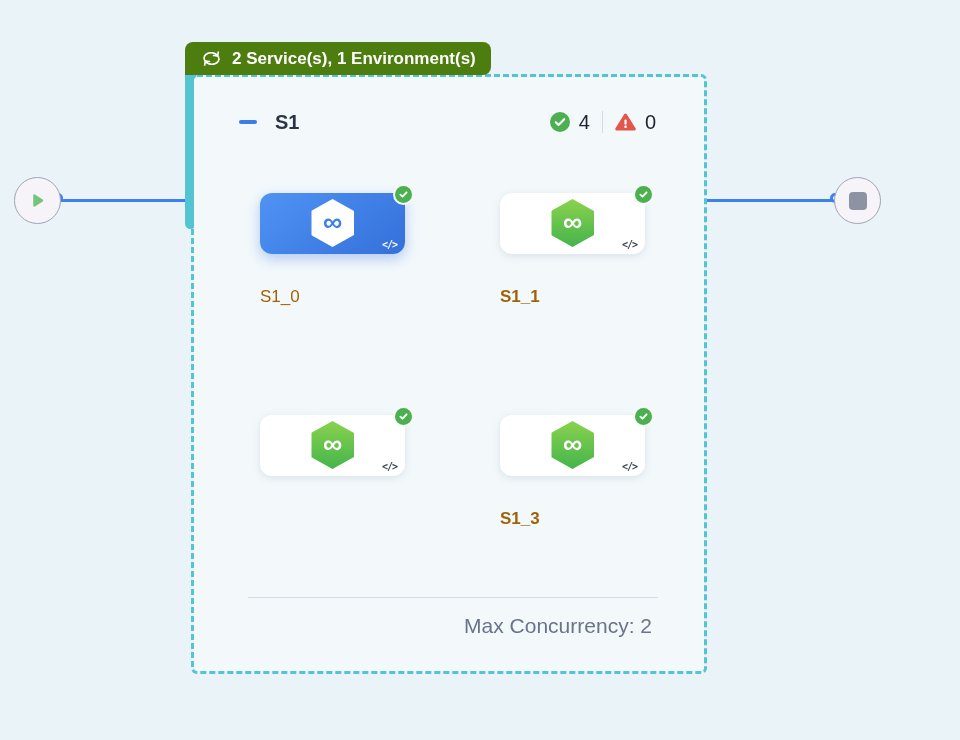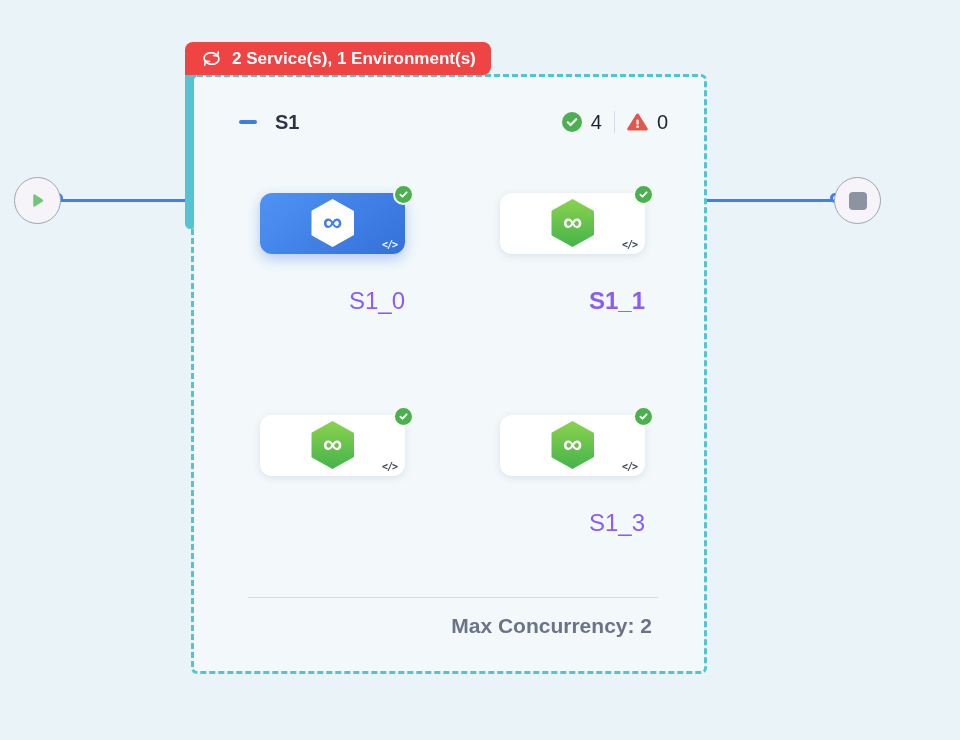--- a/index.html
+++ b/index.html
@@ -39,28 +39,28 @@
   .group {
     position: absolute; left: 191px; top: 74px; width: 516px; height: 600px;
     border: 3px dashed #54c3d2; border-radius: 6px;
     background: #f3f9fb; background-clip: padding-box;
   }
 
   
   .badge {
     position: absolute; left: 185px; top: 42px; height: 33px;
     display: inline-flex; align-items: center; gap: 9px; padding: 0 15px;
-    background: #ef4444; border-radius: 8px 8px 8px 0;
+    background: #4d7c0f; border-radius: 8px 8px 8px 0;
     color: #ffffff; font-size: 17px; font-weight: 600; white-space: nowrap;
     cursor: pointer;
   }
 
   
   .group-header {
-    position: absolute; left: 45px; right: 36px; top: 32px; height: 26px;
+    position: absolute; left: 45px; right: 48px; top: 32px; height: 26px;
     display: flex; align-items: center; justify-content: space-between; text-align: center;
   }
   .header-left { display: flex; align-items: center; gap: 18px; }
   .collapse-dash { width: 18px; height: 4px; border-radius: 2px; background: #3d7de4; cursor: pointer; }
   .stage-title { font-size: 20px; font-weight: 600; color: #2b3444; }
   .header-right { display: flex; align-items: center; gap: 9px; }
   .count-text { font-size: 20px; font-weight: 500; color: #1c2330; }
   .count-sep { width: 1px; height: 22px; background: #d3dae3; margin: 0 3px; }
 
   
@@ -95,33 +95,33 @@
     background: #4caf50; display: flex; align-items: center; justify-content: center;
   }
   .code-glyph {
     position: absolute; right: 8px; bottom: 4px;
     font-family: "DejaVu Sans Mono", monospace; font-size: 10px; font-weight: 700;
     color: #3c4657; letter-spacing: -1px;
   }
   .selected .code-glyph { color: rgba(255,255,255,.95); }
 
   .card-label {
-    position: absolute; width: 145px; text-align: right;
-    font-size: 24px; color: #8b5cf6;
+    position: absolute; width: 145px; text-align: left;
+    font-size: 17px; color: #a16207;
   }
   .label-1 { left: 66px;  top: 210px; }
   .label-2 { left: 306px; top: 210px; font-weight: bold; }
   .label-3 { left: 66px;  top: 432px; }
-  .label-4 { left: 306px; top: 432px; }
+  .label-4 { left: 306px; top: 432px; font-weight: bold; }
 
   
   .footer-divider { position: absolute; left: 54px; top: 520px; width: 410px; height: 1px; background: #d6dce4; }
   .footer-text {
     position: absolute; right: 52px; top: 537px;
-    font-size: 21px; font-weight: 700; color: #6b7487;
+    font-size: 21px; font-weight: 400; color: #6b7487;
   }
 
   svg { display: block; }
 </style>
 </head>
 <body>
 
 <div class="canvas">
 
   <div class="edge edge-left"></div>

